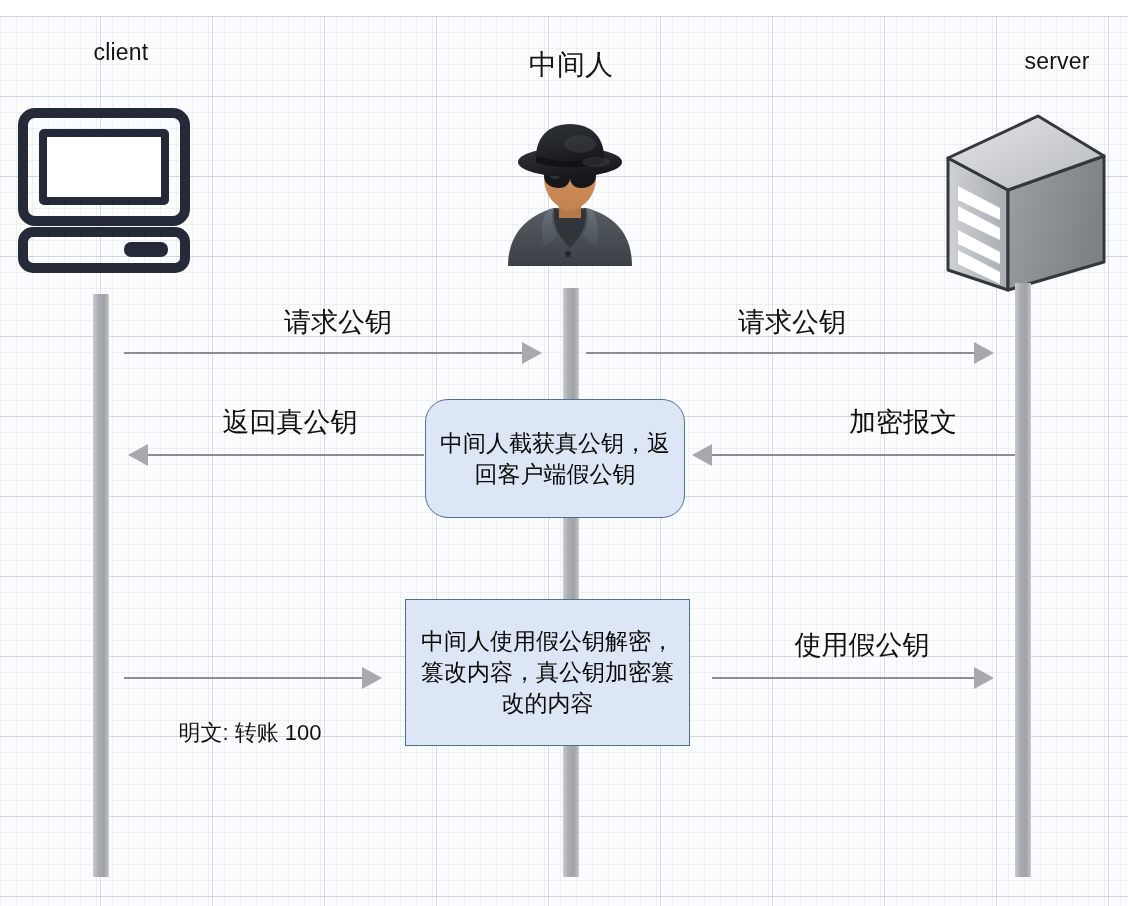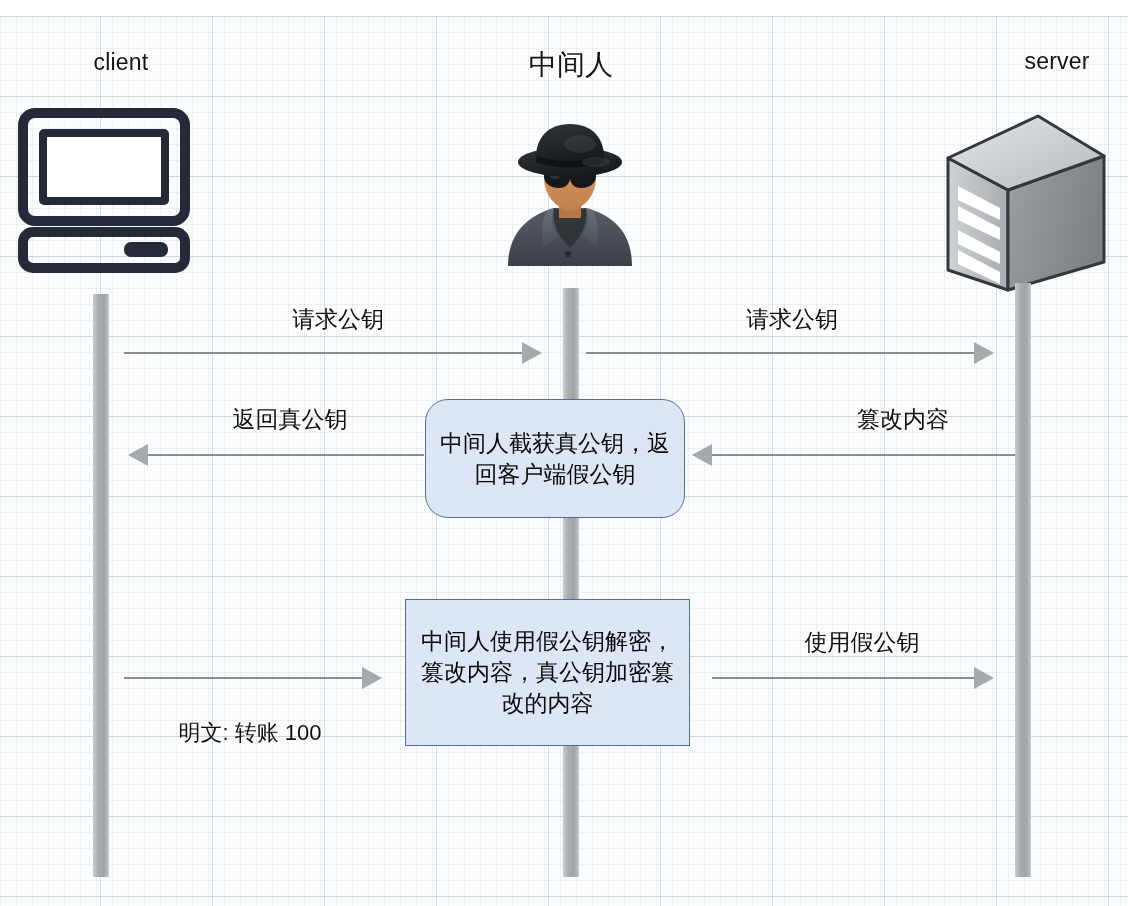--- a/index.html
+++ b/index.html
@@ -99,21 +99,21 @@
     border-top: 11px solid transparent;
     border-bottom: 11px solid transparent;
     border-right: 20px solid #a6a9ad;
   }
 
   .msg-label {
     position: absolute;
     transform: translateX(-50%);
     white-space: pre-line;
     color: #101010;
-    font-size: 23px;
+    font-size: 27px;
     line-height: 1.28;
     font-weight: 400;
   }
   .msg-sub {
     position: absolute;
     transform: translateX(-50%);
     text-align: center;
     white-space: nowrap;
     color: #101010;
     font-size: 22px;
@@ -139,21 +139,21 @@
     display: block;
   }
 </style>
 </head>
 <body>
 
 <div id="diagram-canvas">
 
   <div class="top-band"></div>
 
-  <div class="actor-label" style="left:121px; top:49px;text-align:right;">client</div>
+  <div class="actor-label" style="left:121px; top:39px;text-align:right;">client</div>
 
   <div class="actor-label cjk" style="left:571px; top:46px;">中间人</div>
 
   <div class="actor-label" style="left:1057px; top:48px;">server</div>
 
   <div class="client-icon" style="left:18px; top:108px;">
     <svg width="172" height="165" viewBox="0 0 172 165" xmlns="http://www.w3.org/2000/svg">
 
       <rect x="5" y="5" width="162" height="108" rx="12" ry="12" fill="none" stroke="#242a37" stroke-width="10"></rect>
 
@@ -261,21 +261,21 @@
   <div class="arrowhead right" style="left:522px; top:342px;"></div>
 
   <div class="msg-label" style="left:792px; top:305px;">请求公钥</div>
   <div class="msg-line" style="left:586px; top:352px; width:389px;"></div>
   <div class="arrowhead right" style="left:974px; top:342px;"></div>
 
   <div class="msg-label" style="left:290px; top:405px;">返回真公钥</div>
   <div class="msg-line" style="left:148px; top:454px; width:276px;"></div>
   <div class="arrowhead left" style="left:128px; top:444px;"></div>
 
-  <div class="msg-label" style="left:903px; top:405px;">篡改内容</div>
+  <div class="msg-label" style="left:903px; top:405px;">加密报文</div>
   <div class="msg-line" style="left:712px; top:454px; width:303px;"></div>
   <div class="arrowhead left" style="left:692px; top:444px;"></div>
 
   <div class="note-box" style="left:425px; top:399px; width:260px; height:119px;border-radius:23px;">
     <span>中间人截获真公钥，返回客户端假公钥</span>
   </div>
 
   <div class="msg-line" style="left:124px; top:677px; width:240px;"></div>
   <div class="arrowhead right" style="left:362px; top:667px;"></div>
   <div class="msg-sub" style="left:250px; top:718px;">明文: 转账 100</div>

